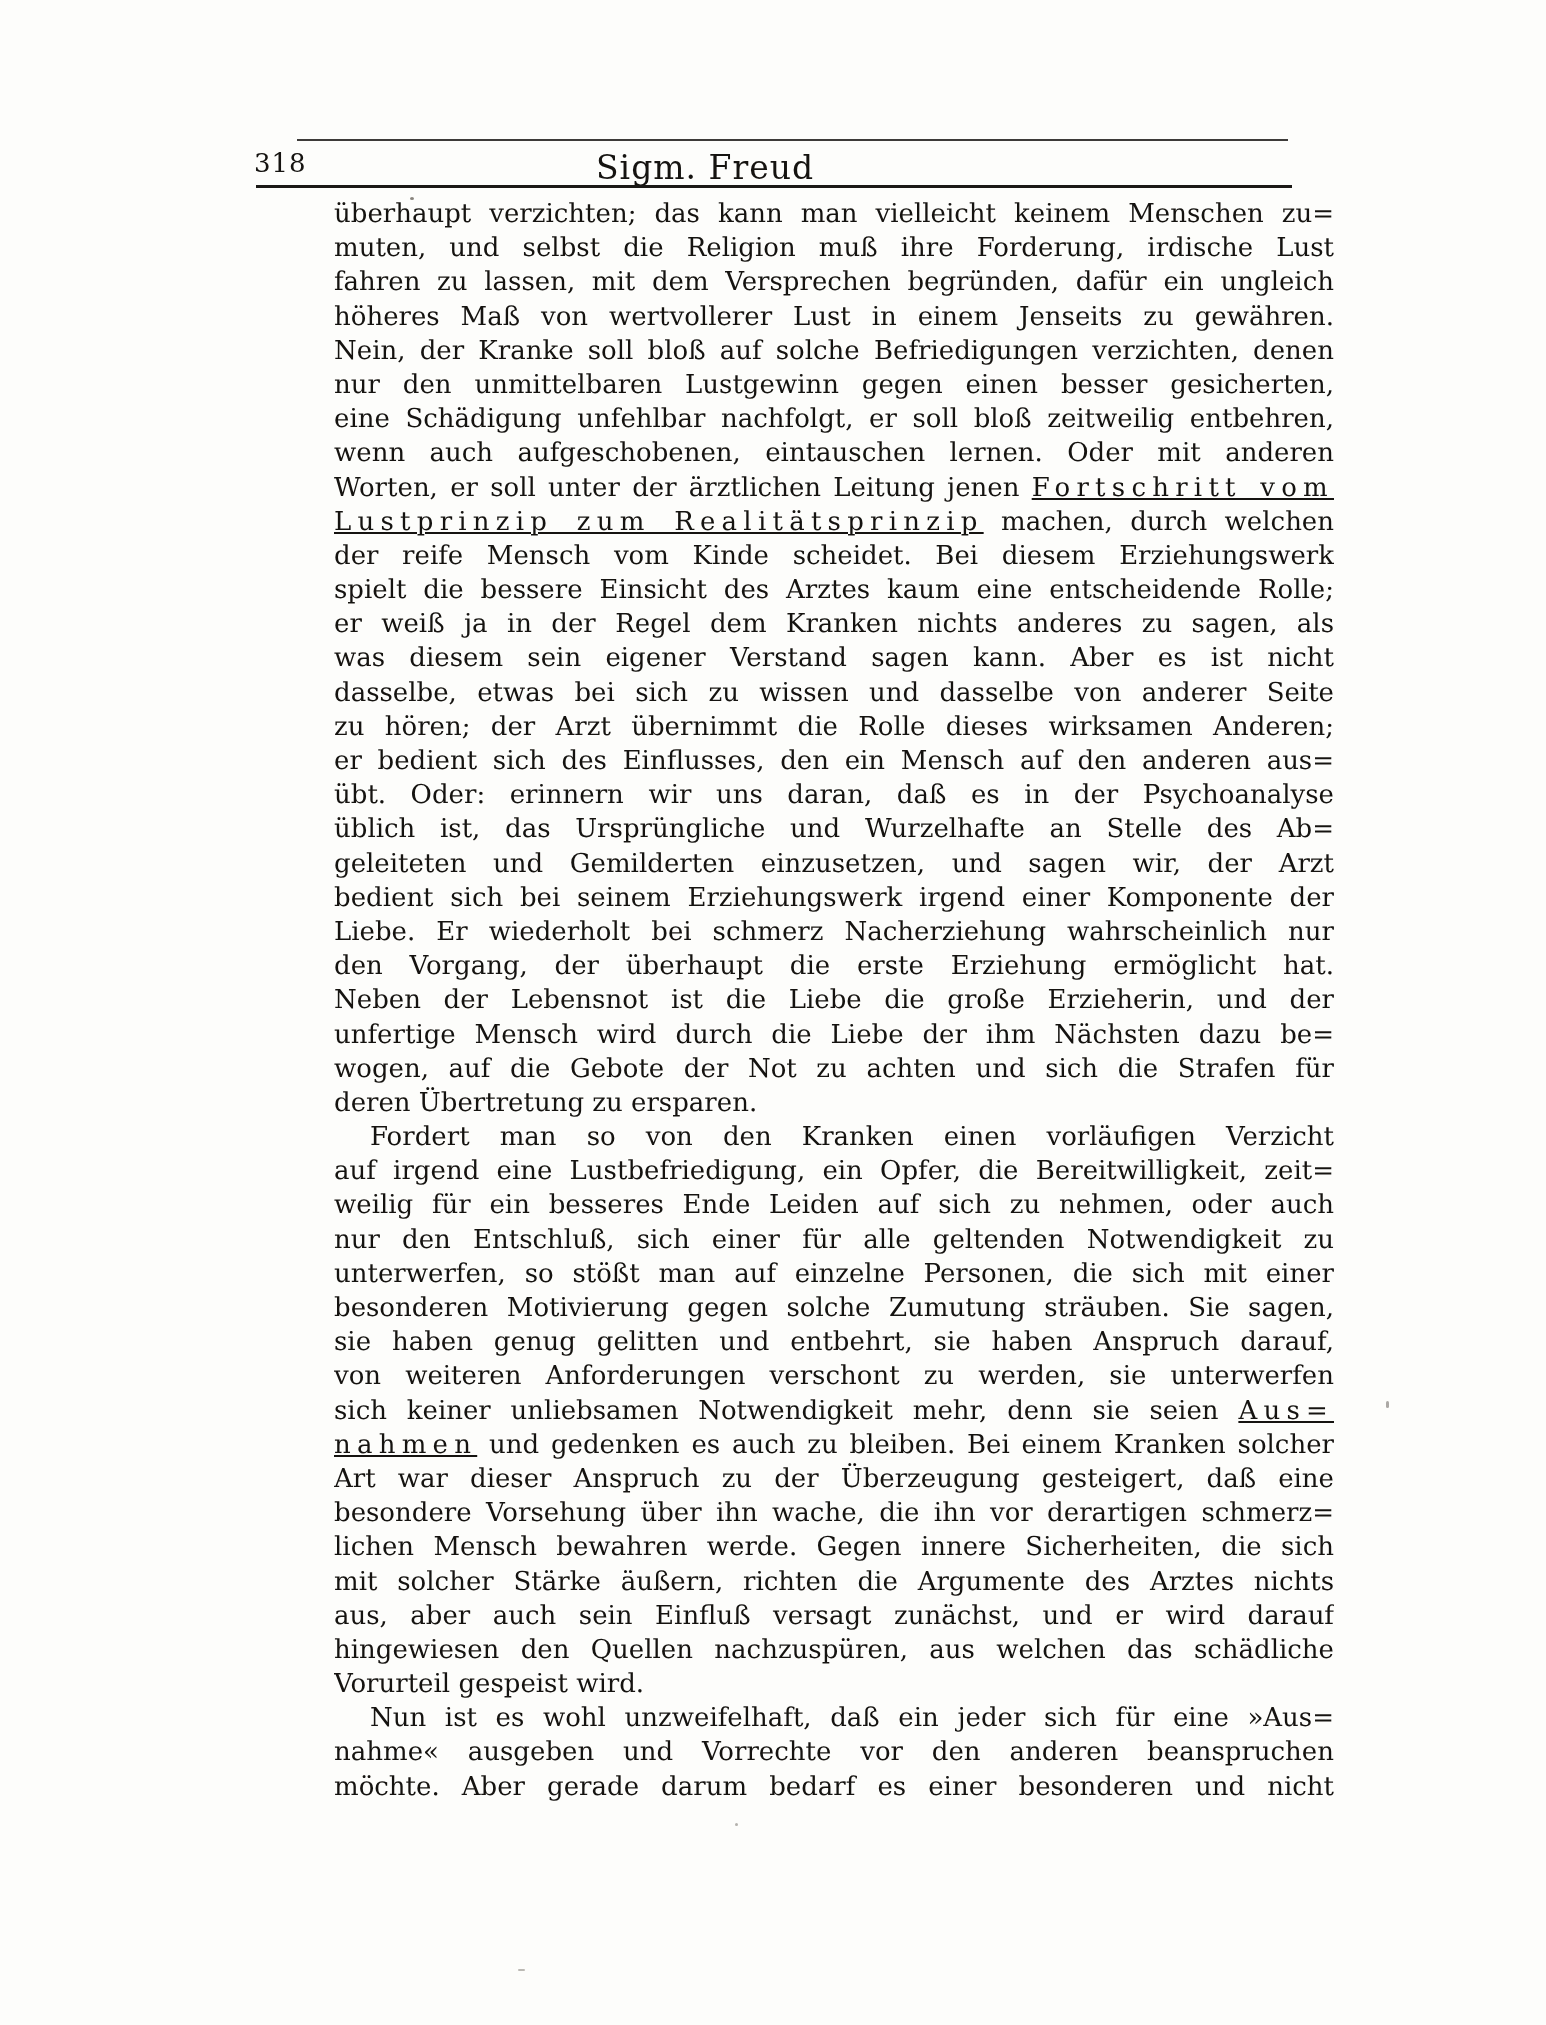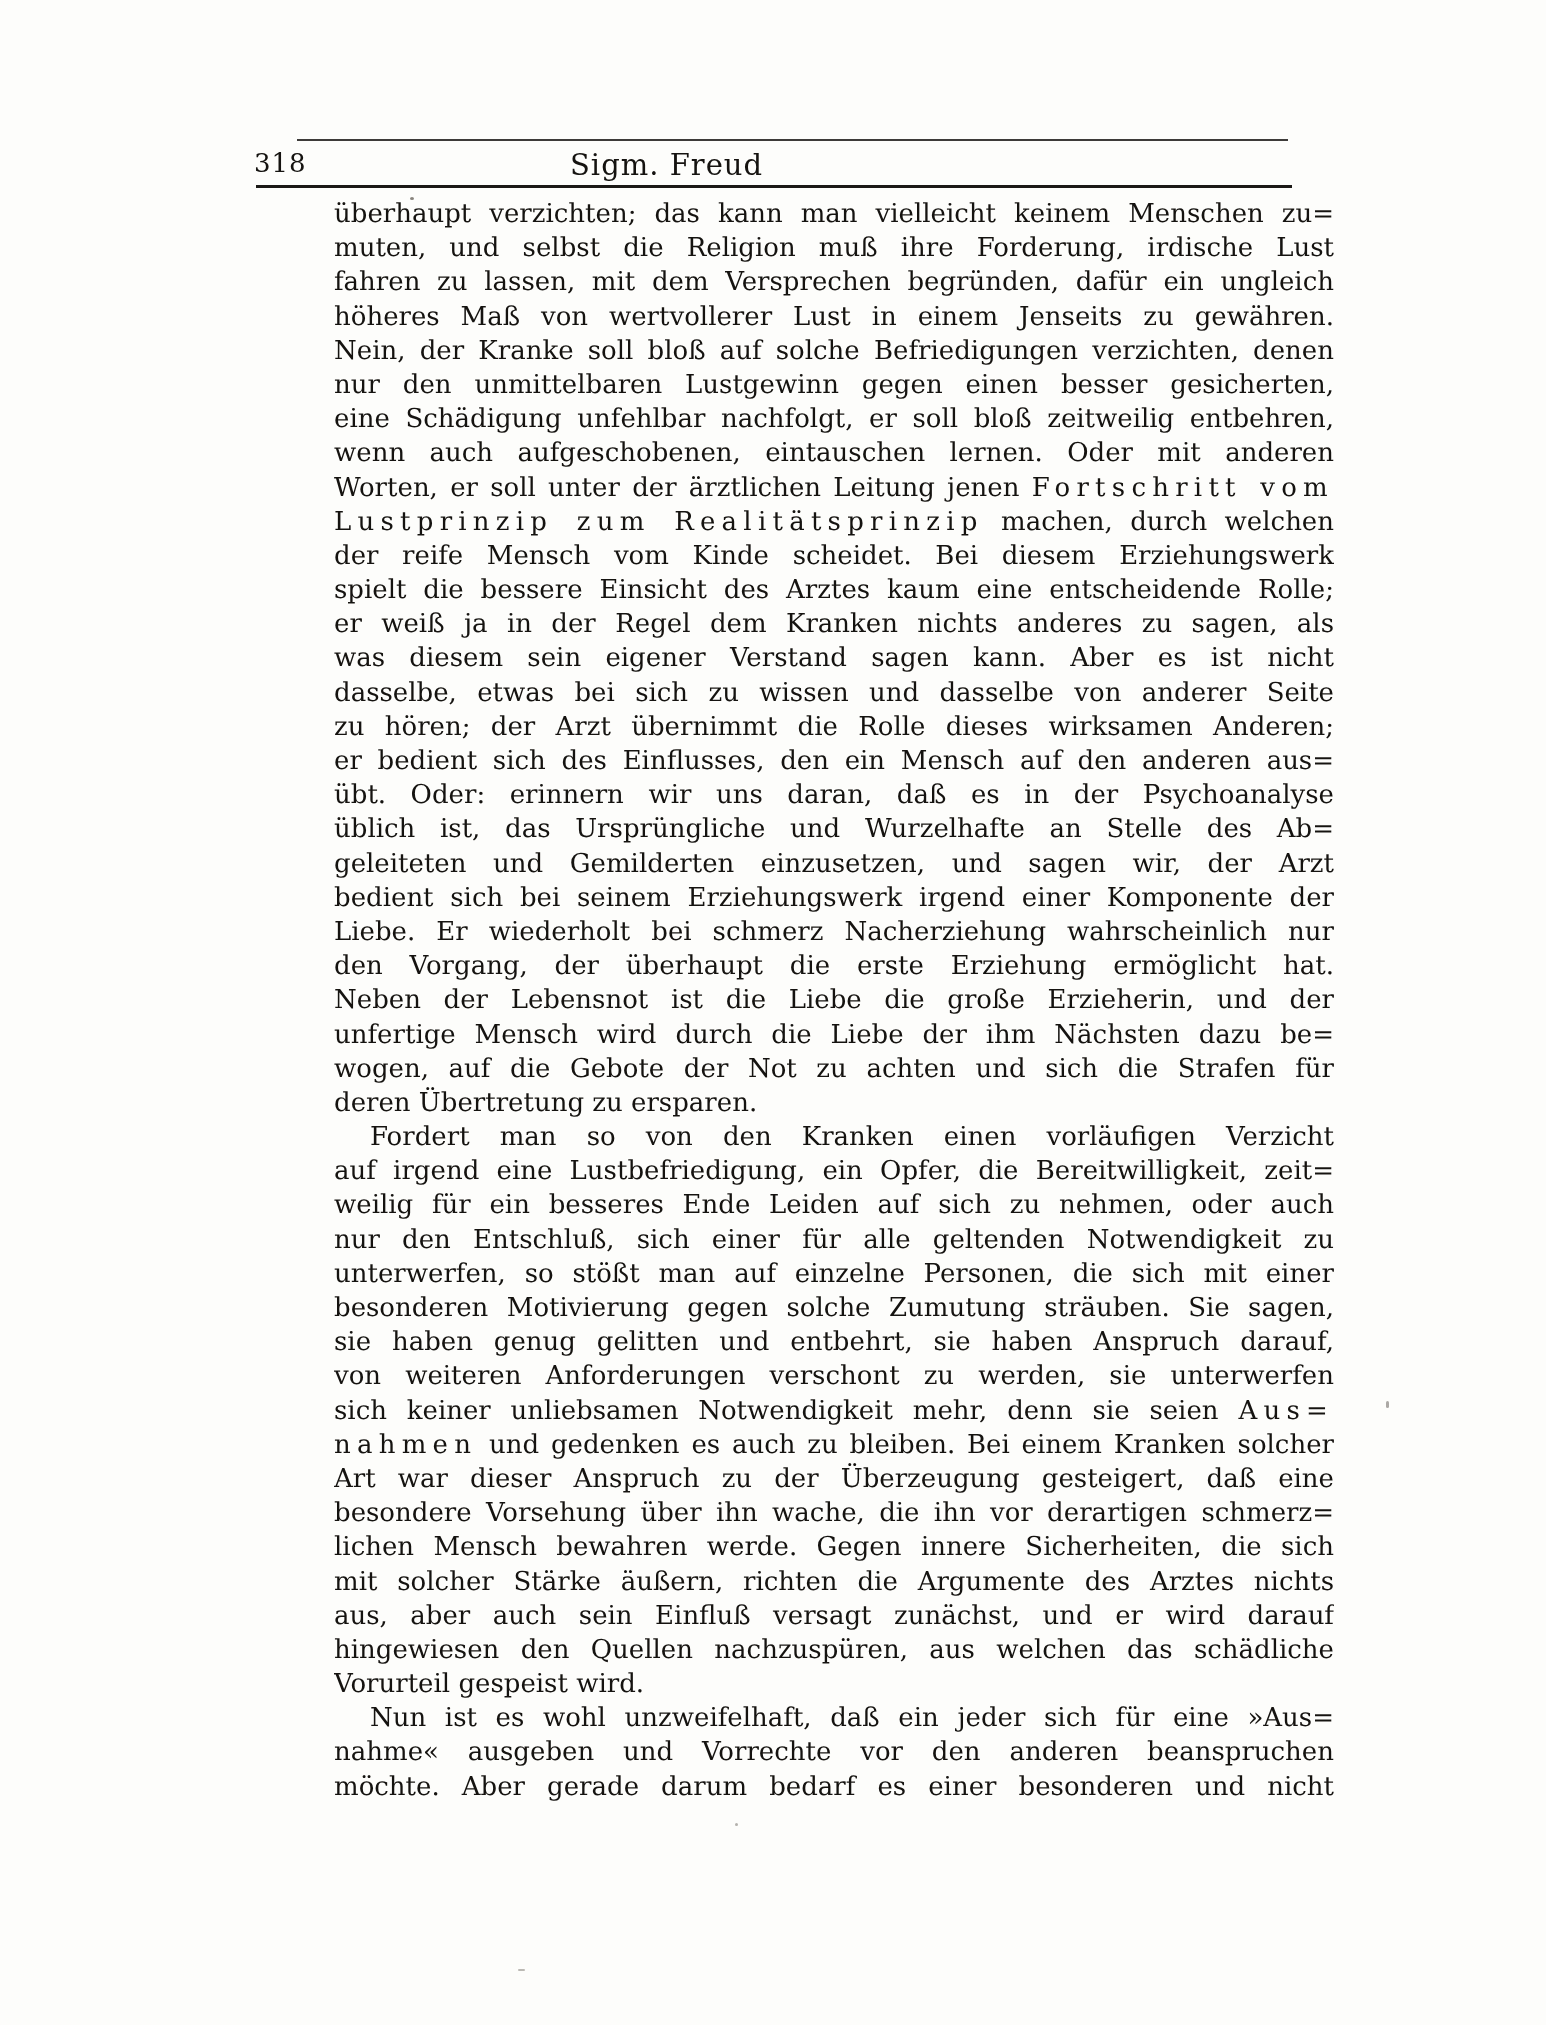--- a/index.html
+++ b/index.html
@@ -15,39 +15,39 @@
 
   
   .rule { position: absolute; background: #1b1916; }
   .rule-top    { left: 297px; top: 139px; width: 991px; height: 2px; opacity: .85; }
   .rule-bottom { left: 256px; top: 185px; width: 1036px; height: 3px; }
   .page-number {
     position: absolute; left: 254px; top: 148px;
     font-size: 26px; letter-spacing: 1px;
   }
   .running-head {
-    position: absolute; left: 570px; top: 148px;
-    font-size: 29px; letter-spacing: 1px;
+    position: absolute; left: 596px; top: 148px;
+    font-size: 33px; letter-spacing: 1px;
   }
 
   
   .body-text {
     position: absolute; left: 300px; top: 197px; width: 1000px;
     font-size: 26px; line-height: 34.2px;
     text-rendering: geometricPrecision;
     margin-left: 34px;
   }
   .line {
     height: 34.2px; overflow: hidden;
     text-align: justify; text-align-last: justify;
     white-space: normal;
   }
   .line.flush { text-align: center; text-align-last: left; }
   .line.indent { text-indent: 36px; }
-  .sp { letter-spacing: 0.24em; }
+  .sp { letter-spacing: 0.24em; text-decoration: underline; }
 
   
   .speck { position: absolute; background: #6a655e; border-radius: 50%; opacity: .8; }
 </style>
 </head>
 <body>
 
 <div class="page">
 
   <div class="rule rule-top"></div>

